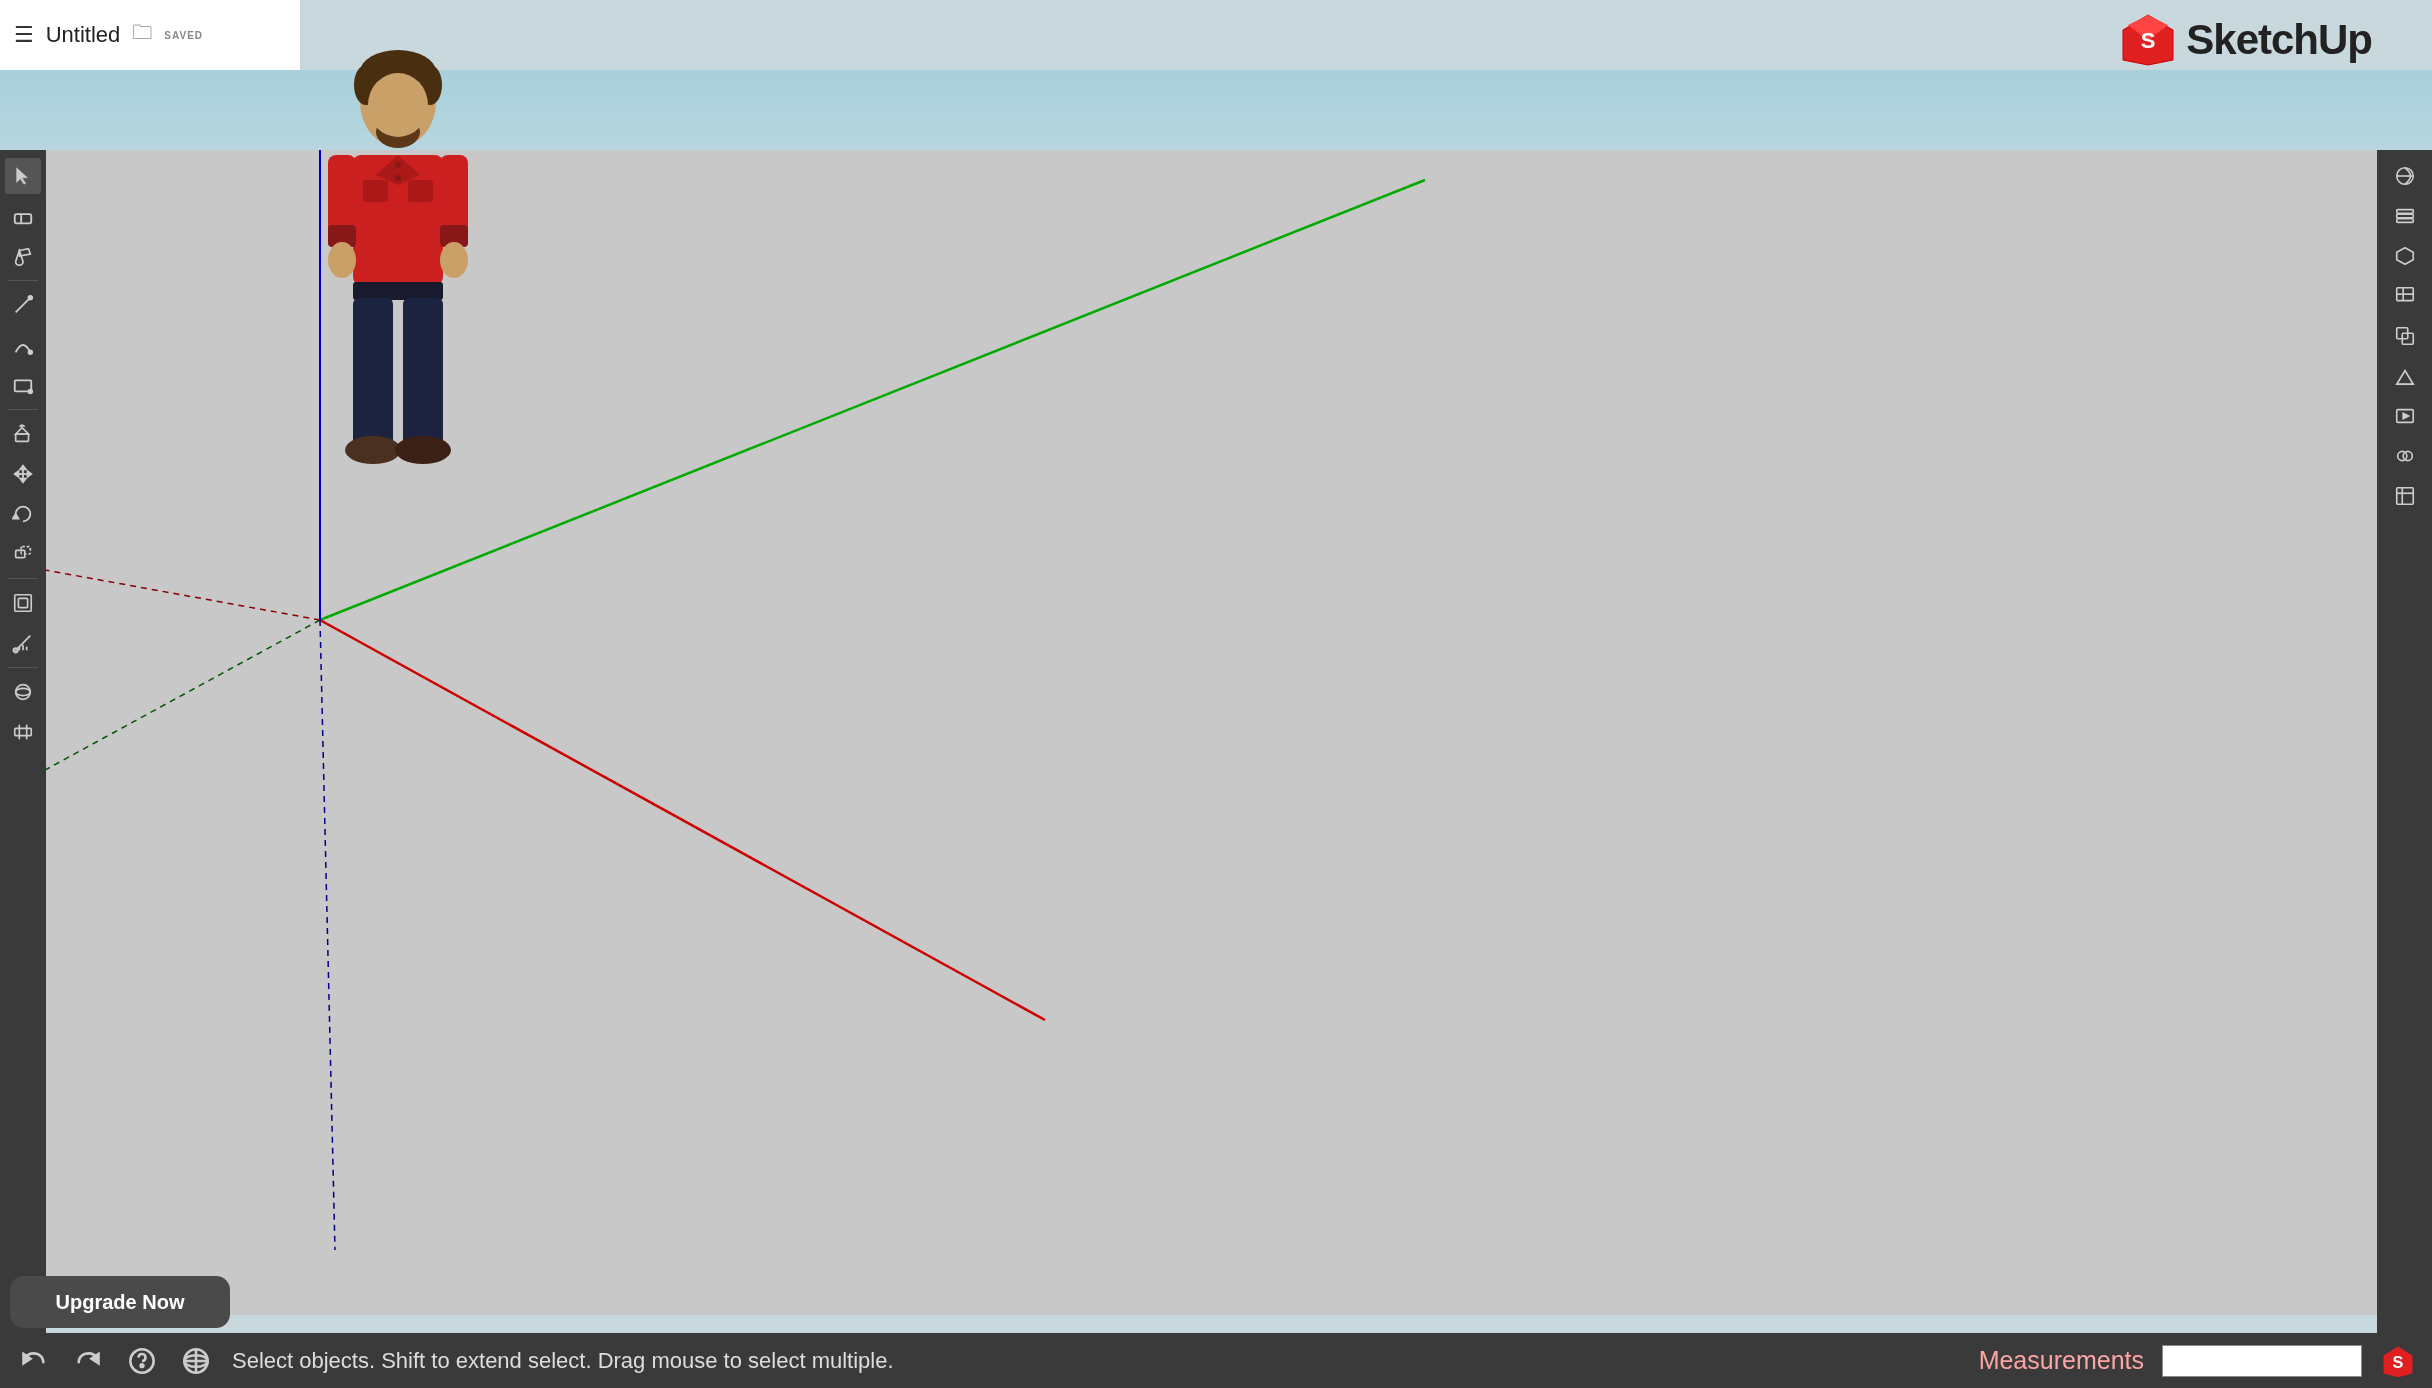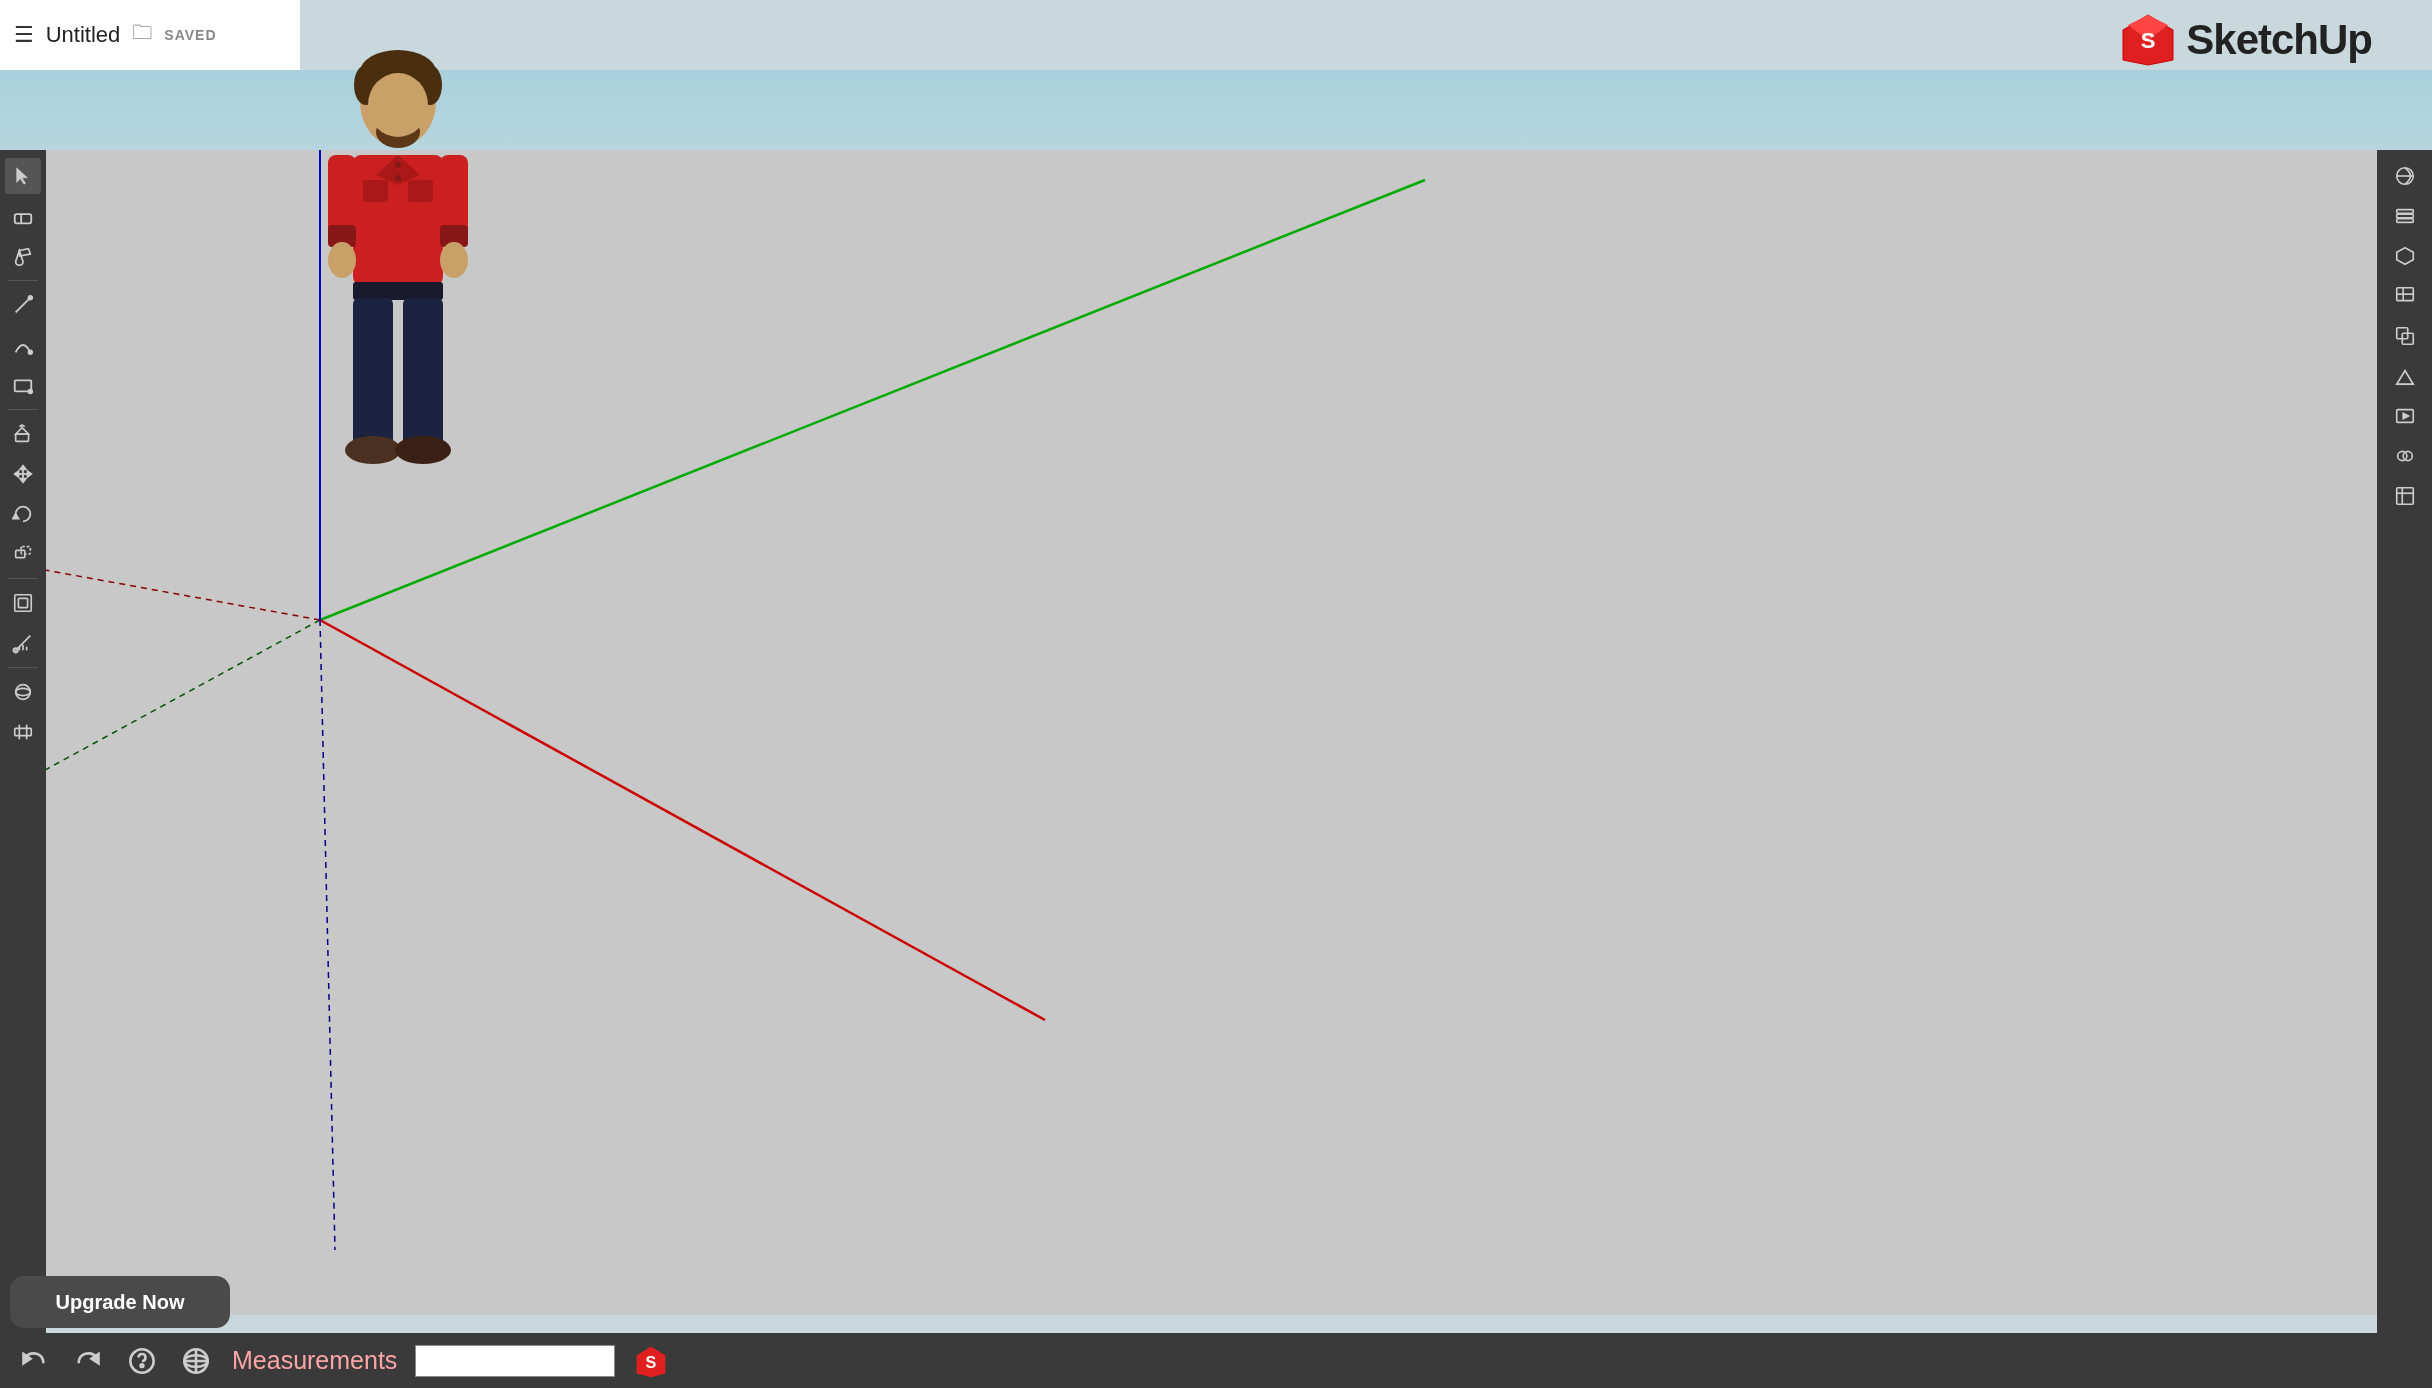--- a/index.html
+++ b/index.html
@@ -25,21 +25,21 @@
     #topbar .title {
       font-size: 22px;
       font-weight: 400;
       color: #222;
     }
     #topbar .file-icon {
       font-size: 20px;
       color: #555;
     }
     #topbar .saved-badge {
-      font-size: 14px;
+      font-size: 10px;
       font-weight: 600;
       color: #888;
       letter-spacing: 1px;
     }
 
     
     #logo {
       position: absolute;
       top: 10px;
       right: 60px;
@@ -472,20 +472,21 @@
     </svg>
   </div>
   <div class="btn-icon">
     <svg viewBox="0 0 24 24" fill="none" stroke="#ccc" stroke-width="2.2" width="28" height="28">
       <circle cx="12" cy="12" r="10"></circle>
       <ellipse cx="12" cy="12" rx="10" ry="5"></ellipse>
       <line x1="2" y1="12" x2="22" y2="12"></line>
       <line x1="12" y1="2" x2="12" y2="22"></line>
     </svg>
   </div>
+  <div class="status-text">Select objects. Shift to extend select. Drag mouse to select multiple.</div>
   <span class="measurements-label">Measurements</span>
   <div class="measurements-input"></div>
   <div class="btn-icon" style="color:#e02020;font-size:28px;font-weight:bold;">
     <svg viewBox="0 0 40 40" width="36" height="36">
       <polygon points="20,4 36,14 36,34 20,38 4,34 4,14" fill="#e02020"></polygon>
       <text x="20" y="28" text-anchor="middle" fill="white" font-size="18" font-weight="bold">S</text>
     </svg>
   </div>
 </div>
 

